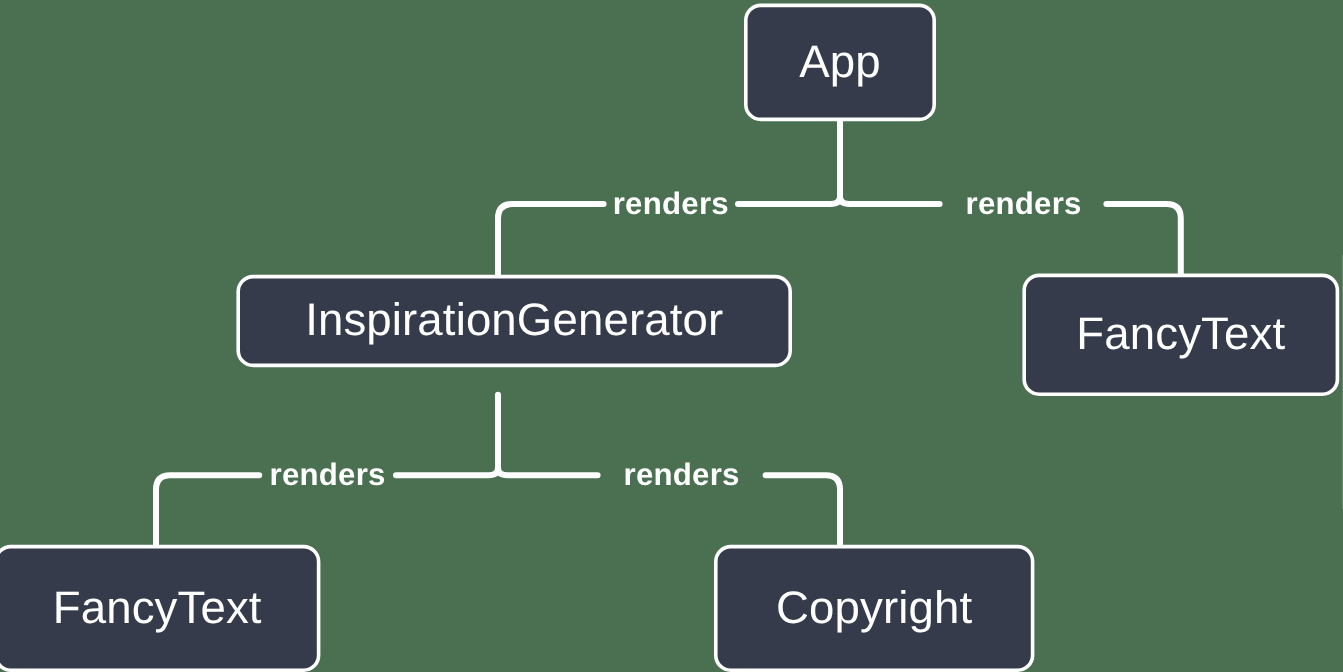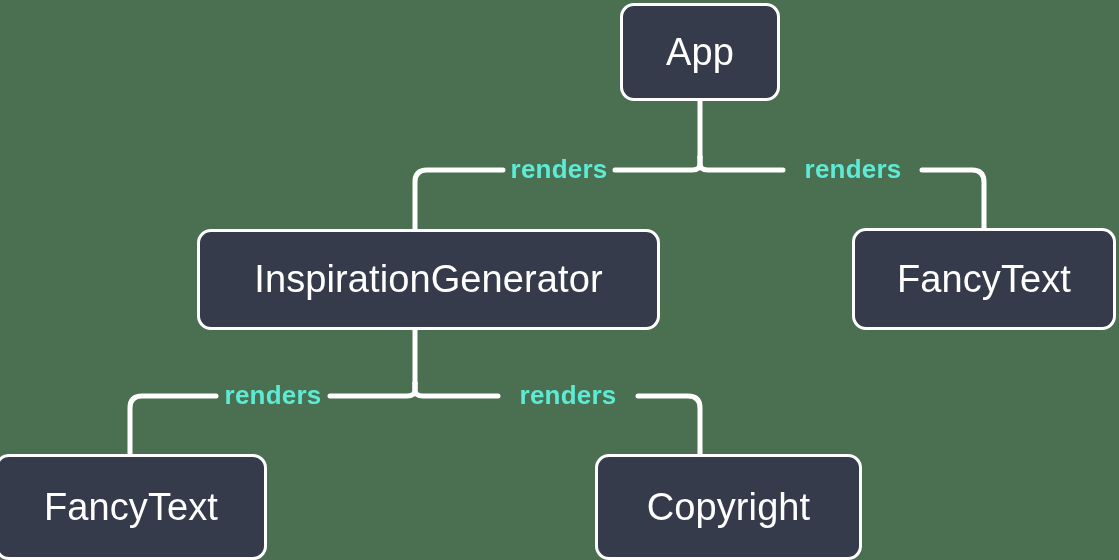--- a/index.html
+++ b/index.html
@@ -35,21 +35,21 @@
     align-items: center;
     justify-content: center;
     color: #ffffff;
     font-size: 38px;
     font-weight: 400;
     letter-spacing: 0.1px;
     white-space: nowrap;
   }
   .edge-label {
     position: absolute;
-    color: #5eead4;
+    color: #ffffff;
     font-size: 26px;
     font-weight: 600;
     letter-spacing: 0.2px;
     white-space: nowrap;
     transform: translate(-50%, -50%);
     line-height: 1;
   }
 </style>
 </head>
 <body>
@@ -74,21 +74,21 @@
 
       <path d="M415,383 L415,390 Q415,396 423,396 L498,396"></path>
       <path d="M638,396 L688,396 Q700,396 700,408 L700,456"></path>
     </g>
   </svg>
 
   <div class="node" style="left:620px; top:3px; width:160px; height:98px;justify-content:center;">
     <span>App</span>
   </div>
 
-  <div class="node" style="left:197px; top:229px; width:463px; height:101px;">
+  <div class="node" style="left:197px; top:229px; width:463px; height:77px;">
     <span>InspirationGenerator</span>
   </div>
 
   <div class="node" style="left:852px; top:228px; width:264px; height:102px;">
     <span>FancyText</span>
   </div>
 
   <div class="node" style="left:-5px; top:454px; width:272px; height:106px;">
     <span>FancyText</span>
   </div>

